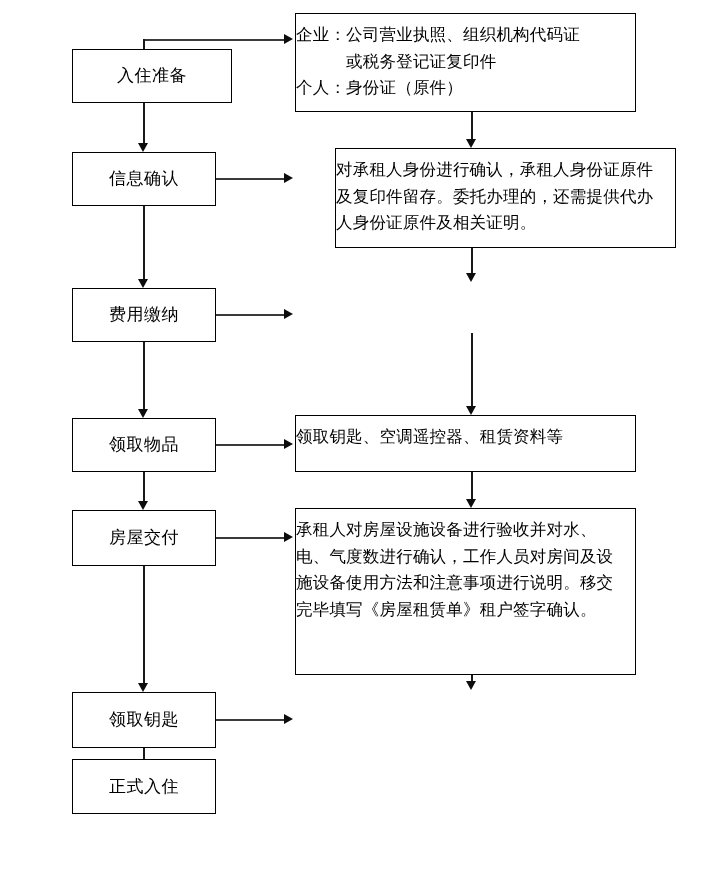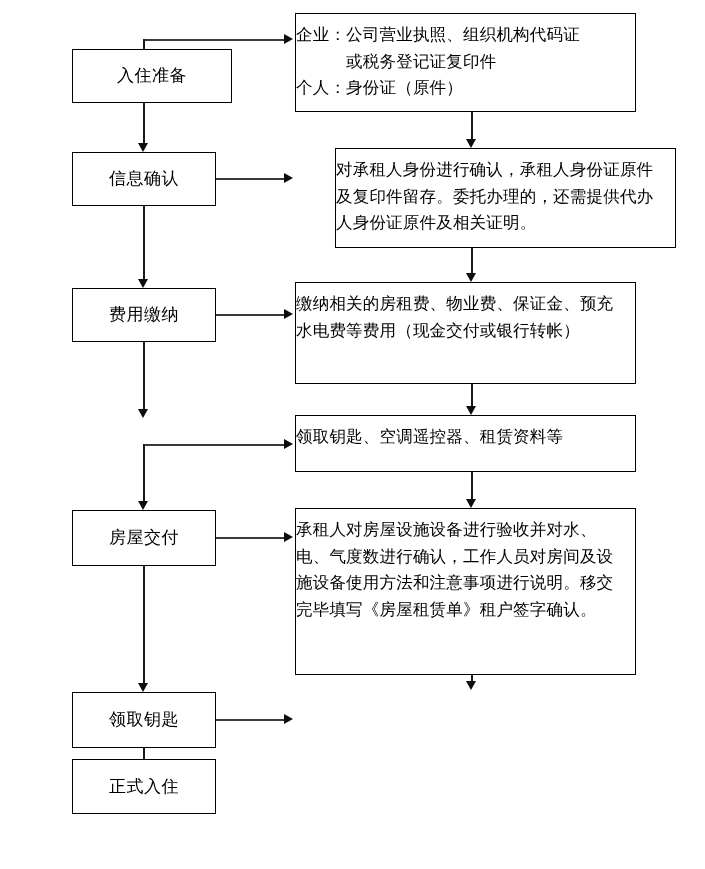--- a/index.html
+++ b/index.html
@@ -94,20 +94,23 @@
   </div>
 
   <div class="box stage-box" style="left:72px; top:152px; width:144px; height:54px;">
     <span class="stage-label">信息确认</span>
   </div>
 
   <div class="box stage-box" style="left:72px; top:288px; width:144px; height:54px;">
     <span class="stage-label">费用缴纳</span>
   </div>
 
+  <div class="box stage-box" style="left:72px; top:418px; width:144px; height:54px;">
+    <span class="stage-label">领取物品</span>
+  </div>
 
   <div class="box stage-box" style="left:72px; top:510px; width:144px; height:56px;">
     <span class="stage-label">房屋交付</span>
   </div>
 
   <div class="box stage-box" style="left:72px; top:692px; width:144px; height:56px;">
     <span class="stage-label">领取钥匙</span>
   </div>
 
   <div class="box stage-box" style="left:72px; top:759px; width:144px; height:55px;">
@@ -117,23 +120,20 @@
   <div class="box detail-box" style="left:295px; top:13px; width:341px; height:99px;">
     <span class="detail-text">企业：公司营业执照、组织机构代码证
 　　　或税务登记证复印件
 个人：身份证（原件）</span>
   </div>
 
   <div class="box detail-box" style="left:295px; top:148px; width:341px; height:100px;margin-left:40px;">
     <span class="detail-text">对承租人身份进行确认，承租人身份证原件及复印件留存。委托办理的，还需提供代办人身份证原件及相关证明。</span>
   </div>
 
-  <div class="box detail-box" style="left:295px; top:282px; width:341px; height:102px;">
-    <span class="detail-text">缴纳相关的房租费、物业费、保证金、预充水电费等费用（现金交付或银行转帐）</span>
-  </div>
 
   <div class="box detail-box" style="left:295px; top:508px; width:341px; height:167px;">
     <span class="detail-text">承租人对房屋设施设备进行验收并对水、电、气度数进行确认，工作人员对房间及设施设备使用方法和注意事项进行说明。移交完毕填写《房屋租赁单》租户签字确认。</span>
   </div>
 
   <div class="box detail-box" style="left:295px; top:415px; width:341px; height:57px;">
     <span class="detail-text">领取钥匙、空调遥控器、租赁资料等</span>
   </div>
 
 

